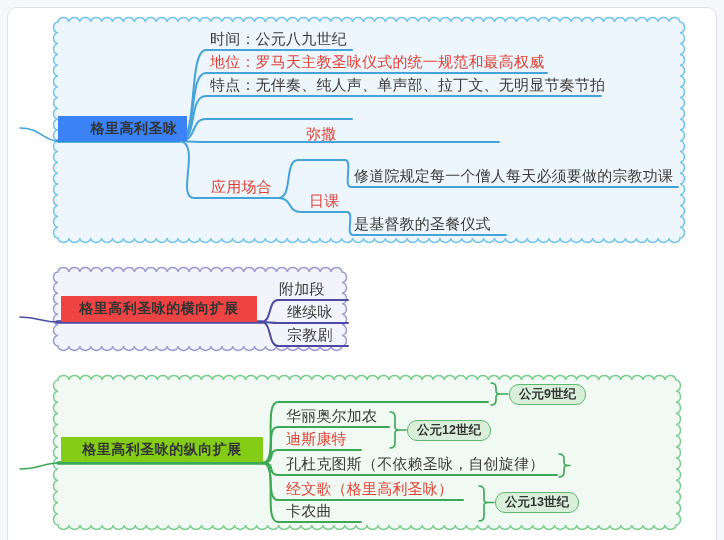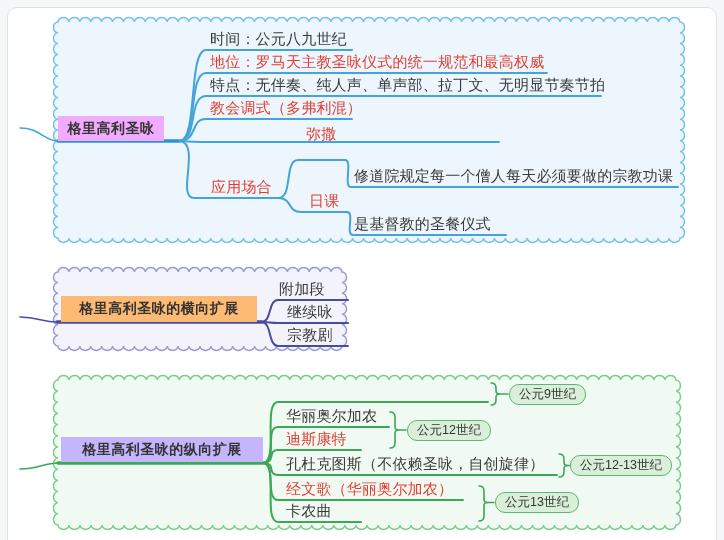--- a/index.html
+++ b/index.html
@@ -6,24 +6,24 @@
   .stage{position:relative;width:724px;height:540px;background:#f6f7f9;overflow:hidden;}
   .frame{position:absolute;left:7px;top:7px;width:708px;height:560px;background:#ffffff;
          border:1px solid #dde1e6;border-radius:10px;}
   svg.scallop{position:absolute;pointer-events:none;}
   #lines{position:absolute;left:0;top:0;pointer-events:none;}
   .label{position:absolute;font-weight:normal;font-size:15px;line-height:20px;
          white-space:nowrap;color:#3a3a3a;letter-spacing:.2px;}
   .red{color:#e23f33;}
   .node{position:absolute;display:flex;align-items:center;justify-content:center;
         font-weight:bold;font-size:14px;color:#333;white-space:nowrap;letter-spacing:.5px;}
-  .node-blue{background:#f0abfc;}
-  .node-purple{background:#fdba74;}
-  .node-green{background:#c4b5fd;}
-  .badge{position:absolute;font-size:12.5px;line-height:17px;font-weight:normal;color:#333;
+  .node-blue{background:#3b82f6;padding-left:23px;}
+  .node-purple{background:#ef4444;}
+  .node-green{background:#84cc16;}
+  .badge{position:absolute;font-size:12.5px;line-height:17px;font-weight:bold;color:#333;
          background:#d9efd9;border:1.5px solid #5bb86d;border-radius:10px;
          padding:1px 9px;white-space:nowrap;}
 </style>
 </head>
 <body>
 
 <div class="stage">
   <div class="frame"></div>
 
   <svg class="scallop" style="left:52px;top:16px" width="634" height="228">
@@ -78,37 +78,35 @@
       <path d="M559,454 Q564,454 564,459 L564,462.5 Q564,465.5 568,465.5 Q564,465.5 564,468.5 L564,472 Q564,477 559,477 M568,465.5 L570,465.5"></path>
       <path d="M479,486 Q484,486 484,491 L484,499.5 Q484,502.5 488,502.5 Q484,502.5 484,505.5 L484,516 Q484,521 479,521 M488,502.5 L494,502.5"></path>
     </g>
   </svg>
 
   <div class="node node-blue" style="left:58px;top:116px;width:106px;height:25px">格里高利圣咏</div>
 
   <div class="label" style="left:210px;top:29px">时间：公元八九世纪</div>
   <div class="label red" style="left:210px;top:52px">地位：罗马天主教圣咏仪式的统一规范和最高权威</div>
   <div class="label" style="left:210px;top:75px">特点：无伴奏、纯人声、单声部、拉丁文、无明显节奏节拍</div>
-  <div class="label red" style="left:210px;top:98px">教会调式（多弗利混）</div>
   <div class="label red" style="left:211px;top:177px">应用场合</div>
   <div class="label red" style="left:306px;top:124px">弥撒</div>
   <div class="label" style="left:354px;top:166px">修道院规定每一个僧人每天必须要做的宗教功课</div>
   <div class="label red" style="left:309px;top:191px">日课</div>
   <div class="label" style="left:354px;top:214px">是基督教的圣餐仪式</div>
 
   <div class="node node-purple" style="left:61px;top:296px;width:196px;height:26px">格里高利圣咏的横向扩展</div>
   <div class="label" style="left:279px;top:279px">附加段</div>
   <div class="label" style="left:287px;top:302px">继续咏</div>
   <div class="label" style="left:287px;top:325px">宗教剧</div>
 
   <div class="node node-green" style="left:61px;top:437px;width:202px;height:25px">格里高利圣咏的纵向扩展</div>
 
   <div class="label" style="left:286px;top:406px">华丽奥尔加农</div>
   <div class="label red" style="left:286px;top:429px">迪斯康特</div>
   <div class="label" style="left:286px;top:454px">孔杜克图斯（不依赖圣咏，自创旋律）</div>
-  <div class="label red" style="left:286px;top:479px">经文歌（华丽奥尔加农）</div>
+  <div class="label red" style="left:286px;top:479px">经文歌（格里高利圣咏）</div>
   <div class="label" style="left:286px;top:501px">卡农曲</div>
 
   <div class="badge" style="left:509px;top:384px">公元9世纪</div>
   <div class="badge" style="left:407px;top:420px">公元12世纪</div>
-  <div class="badge" style="left:570px;top:455px">公元12-13世纪</div>
   <div class="badge" style="left:495px;top:492px">公元13世纪</div>
 </div>
 
 </body></html>

